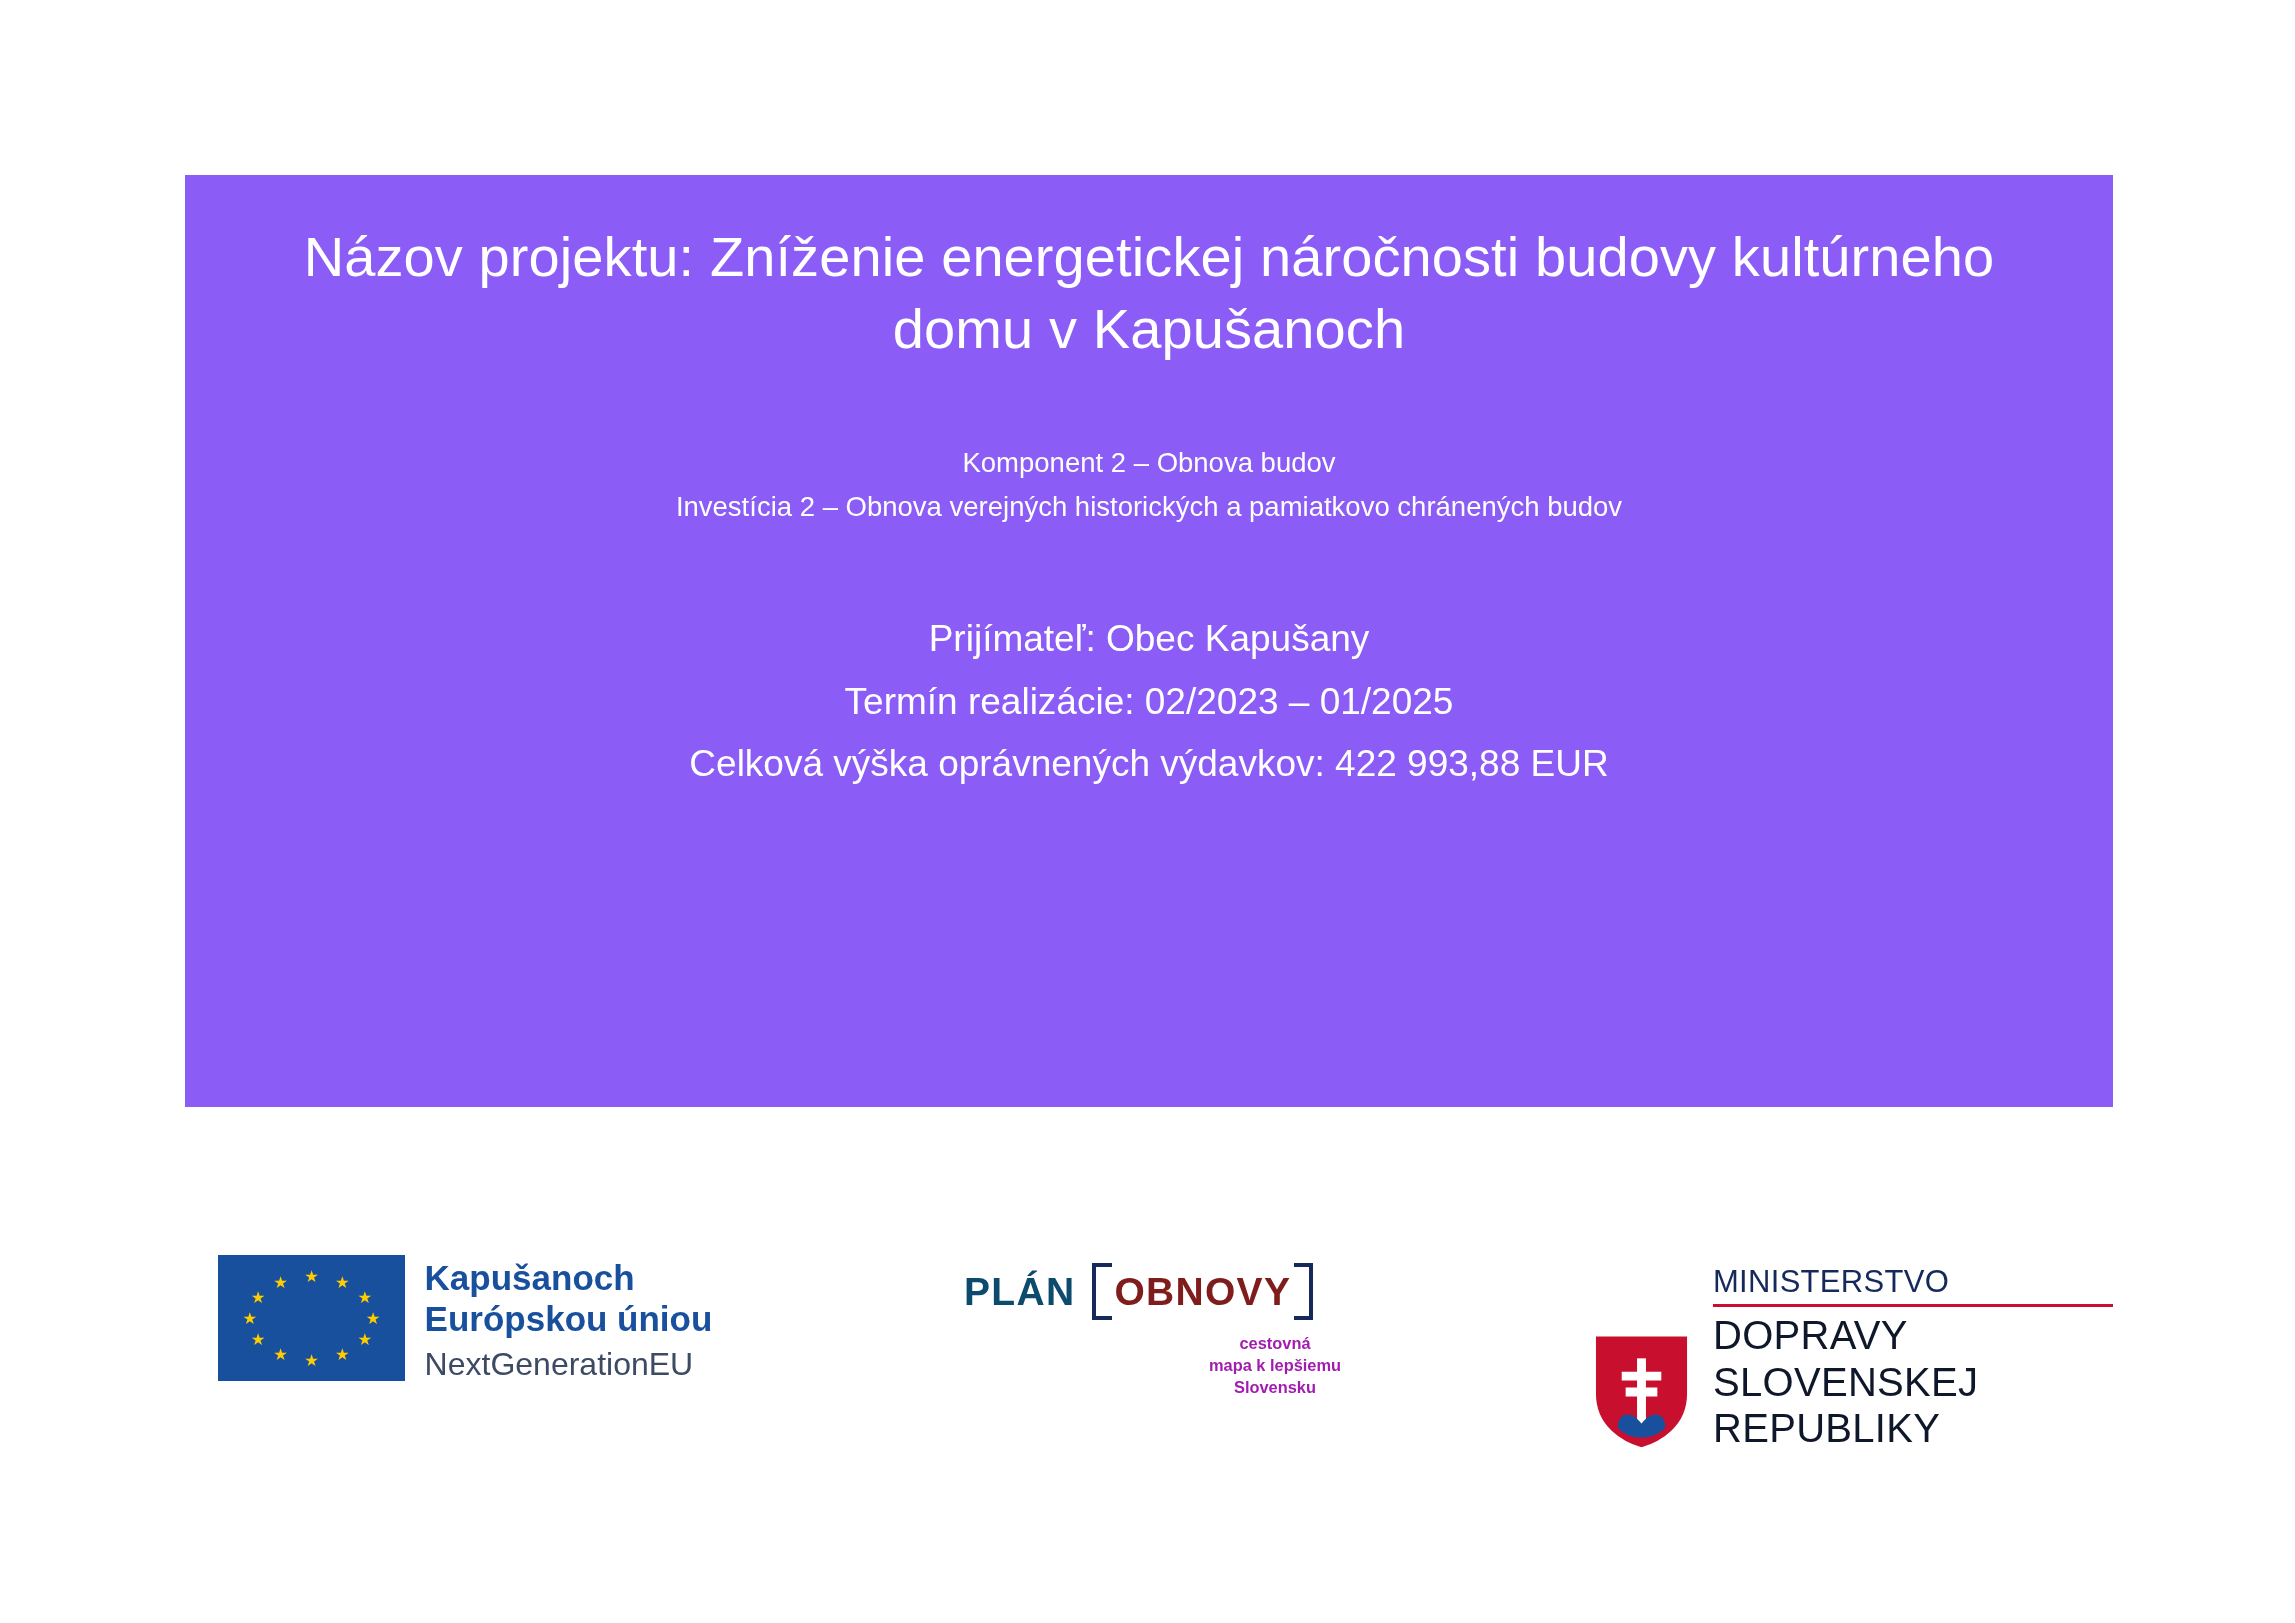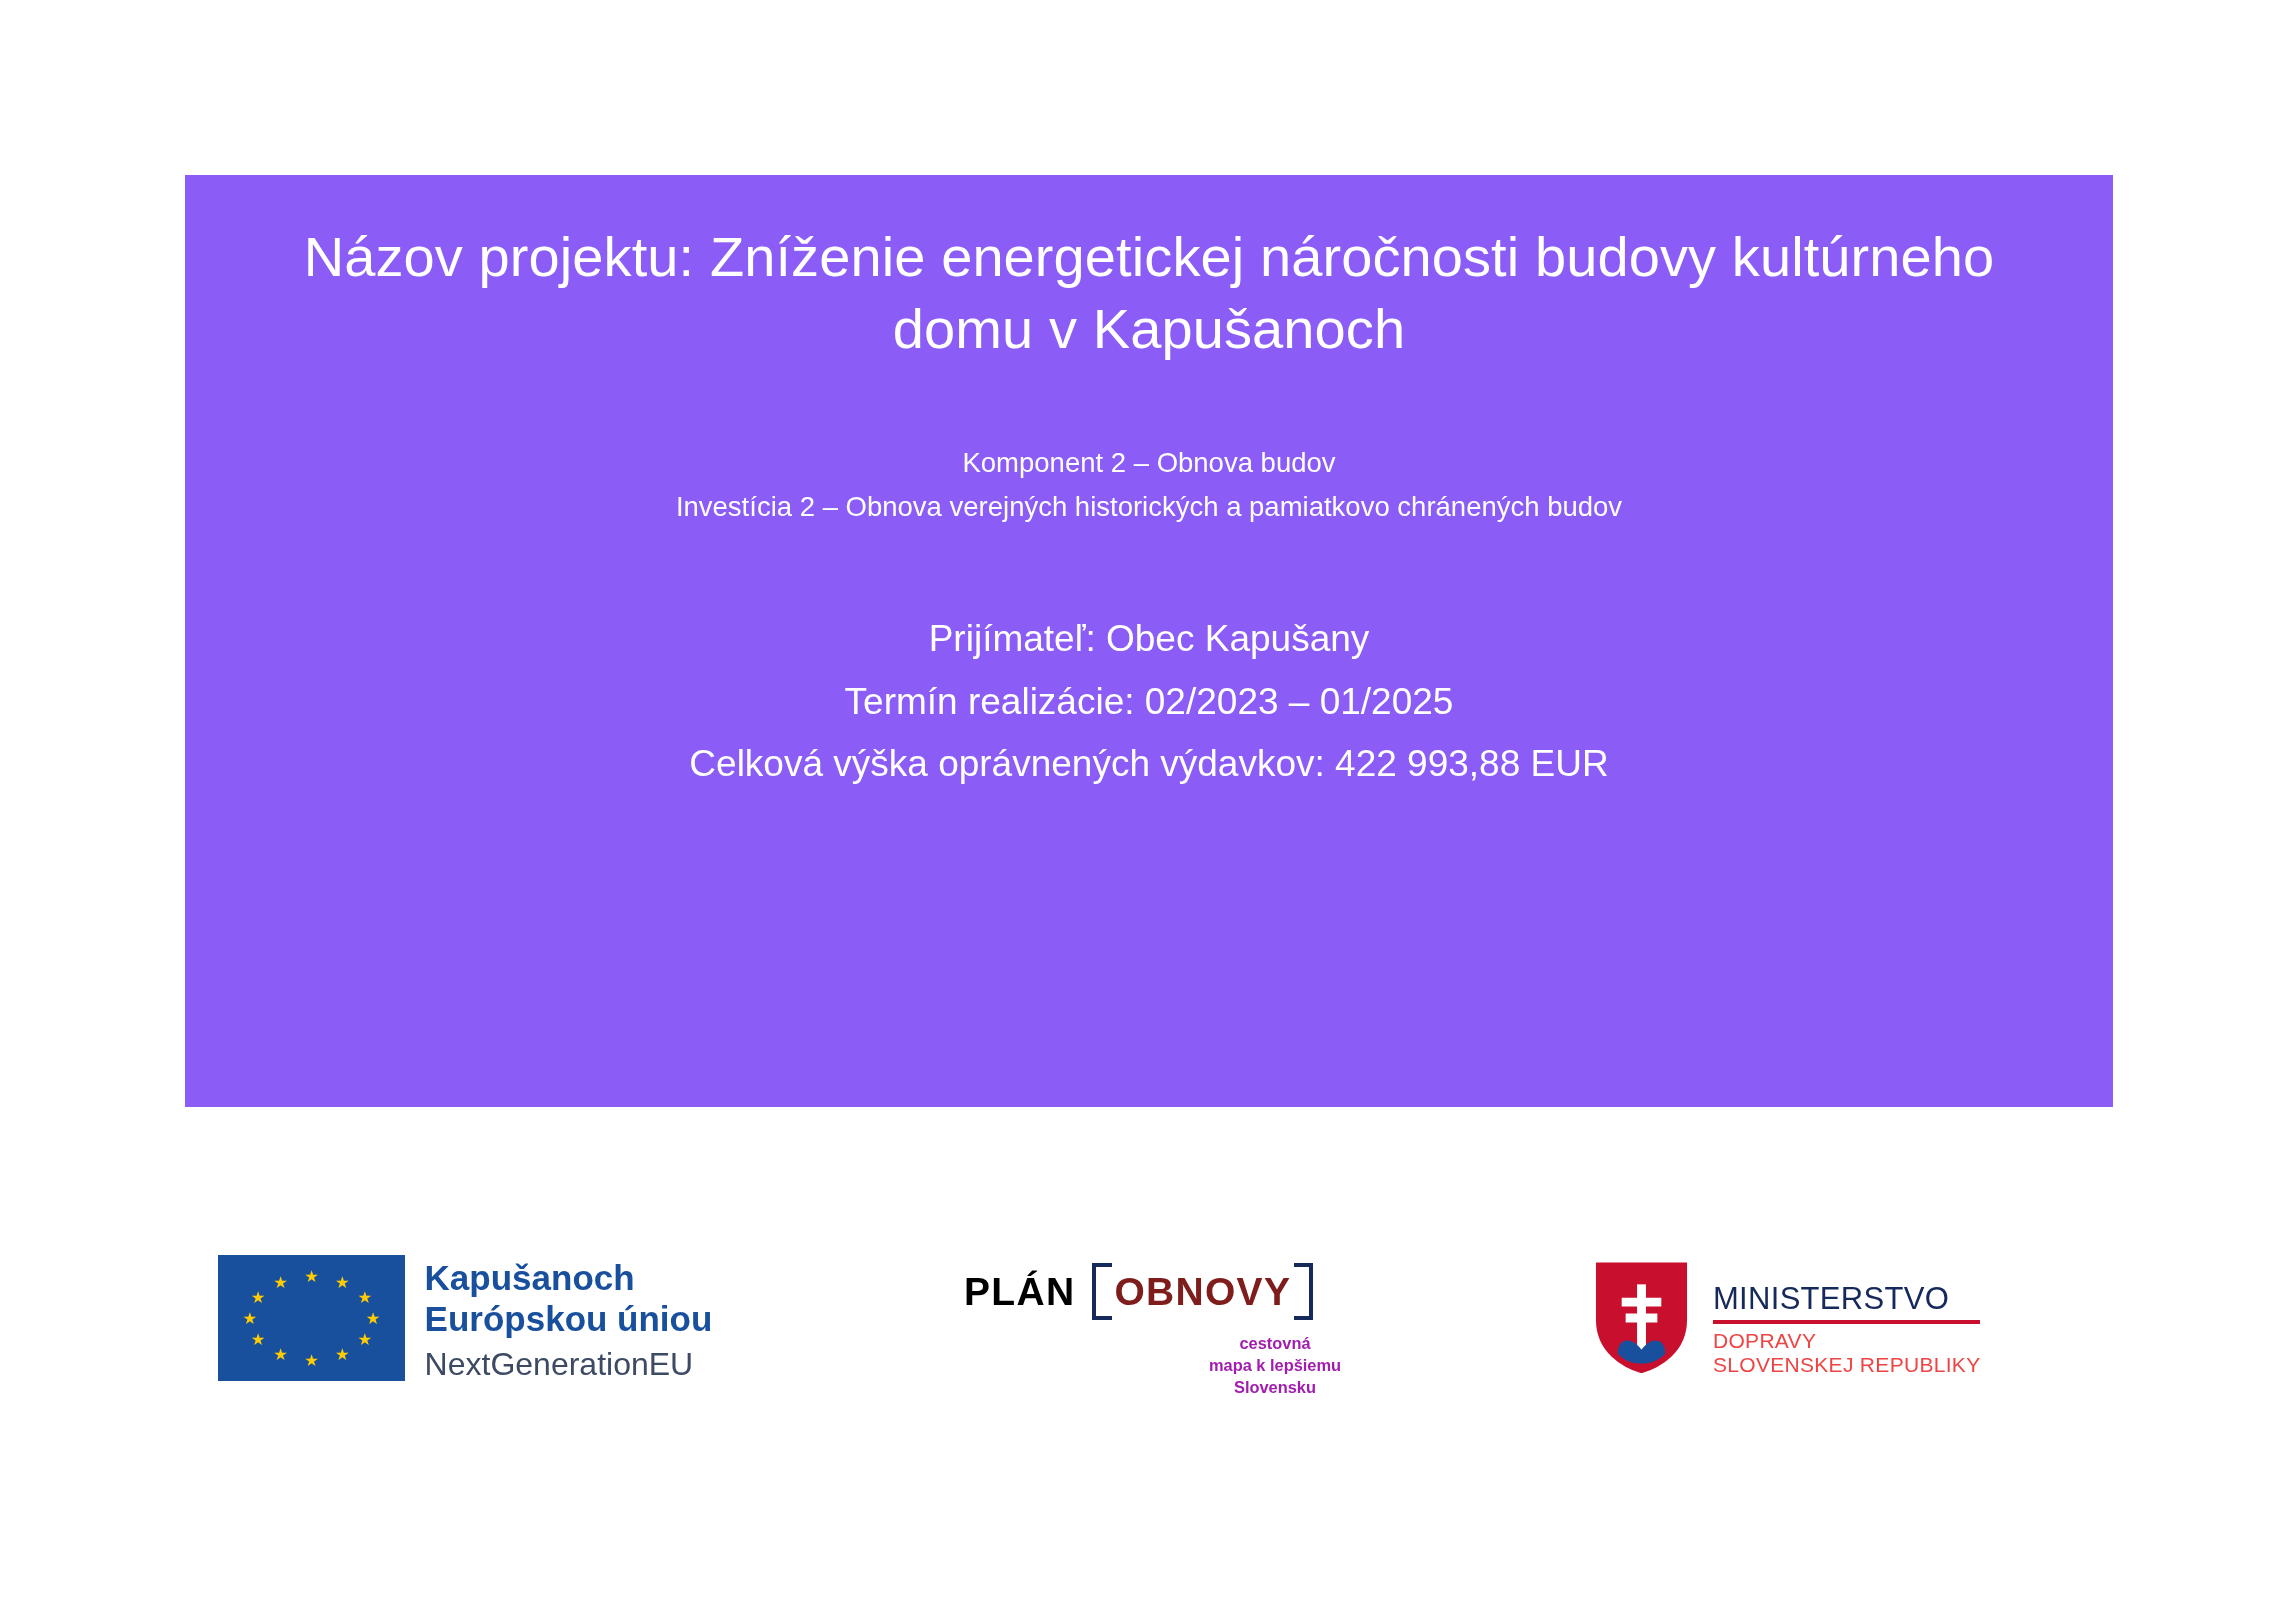--- a/index.html
+++ b/index.html
@@ -126,21 +126,21 @@
     left: 779px;
     top: 33px;
     width: 458px;
   }
   .plan-main {
     display: flex;
     align-items: center;
     justify-content: flex-start;
   }
   .plan-word {
-    color: #000000;
+    color: #0c4a6e;
     font-weight: bold;
     font-size: 39px;
     letter-spacing: 1.3px;
     line-height: 1;
   }
   .plan-bracketed {
     position: relative;
     margin-left: 17px;
     padding: 9.2px 22px;
     color: #7f1d1d;
@@ -202,22 +202,22 @@
     letter-spacing: 0.3px;
   }
   .ministry-rule {
     height: 3.3px;
     background: #C8102E;
     width: 100%;
     margin: 3.9px 0 5.2px 0;
   }
   .ministry-text .m2,
   .ministry-text .m3 {
-    color: #ef4444;
-    font-size: 21px;
+    color: #0f172a;
+    font-size: 40px;
     line-height: 1.16;
     letter-spacing: 0.3px;
   }
 </style>
 </head>
 <body>
 
 <div class="banner">
 
   <div class="project-title">Názov projektu: Zníženie energetickej náročnosti budovy kultúrneho domu v Kapušanoch</div>

